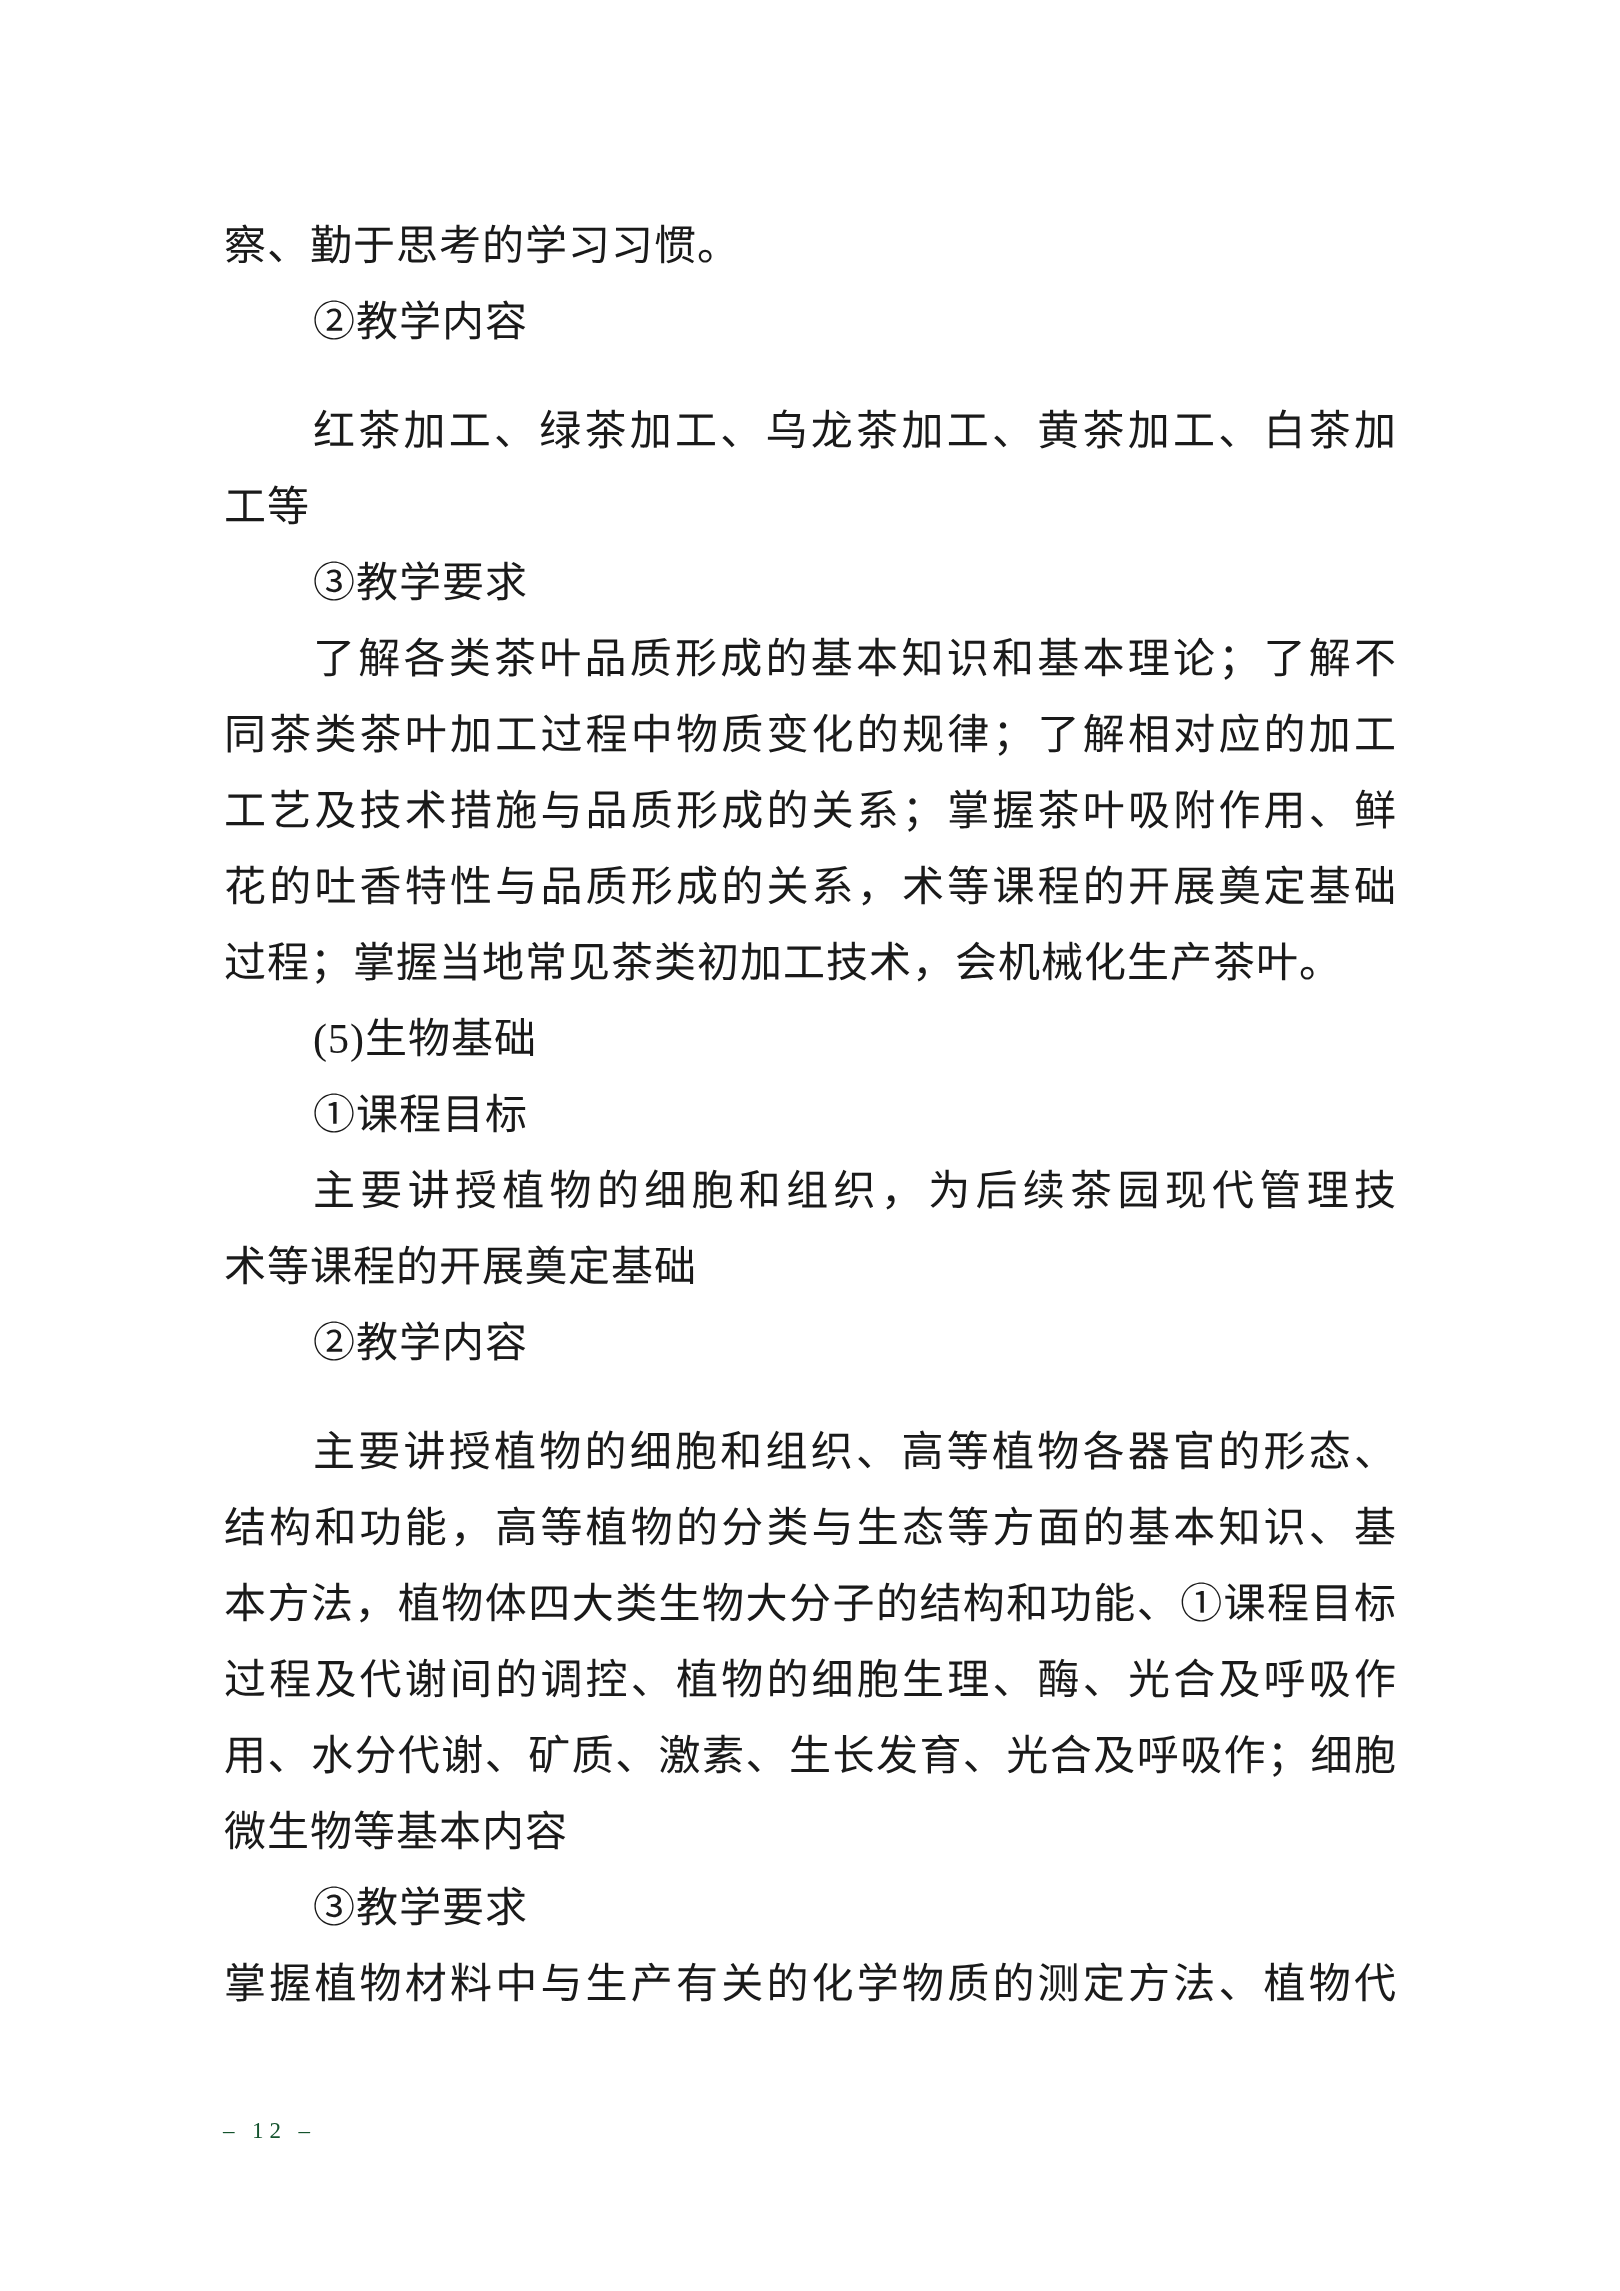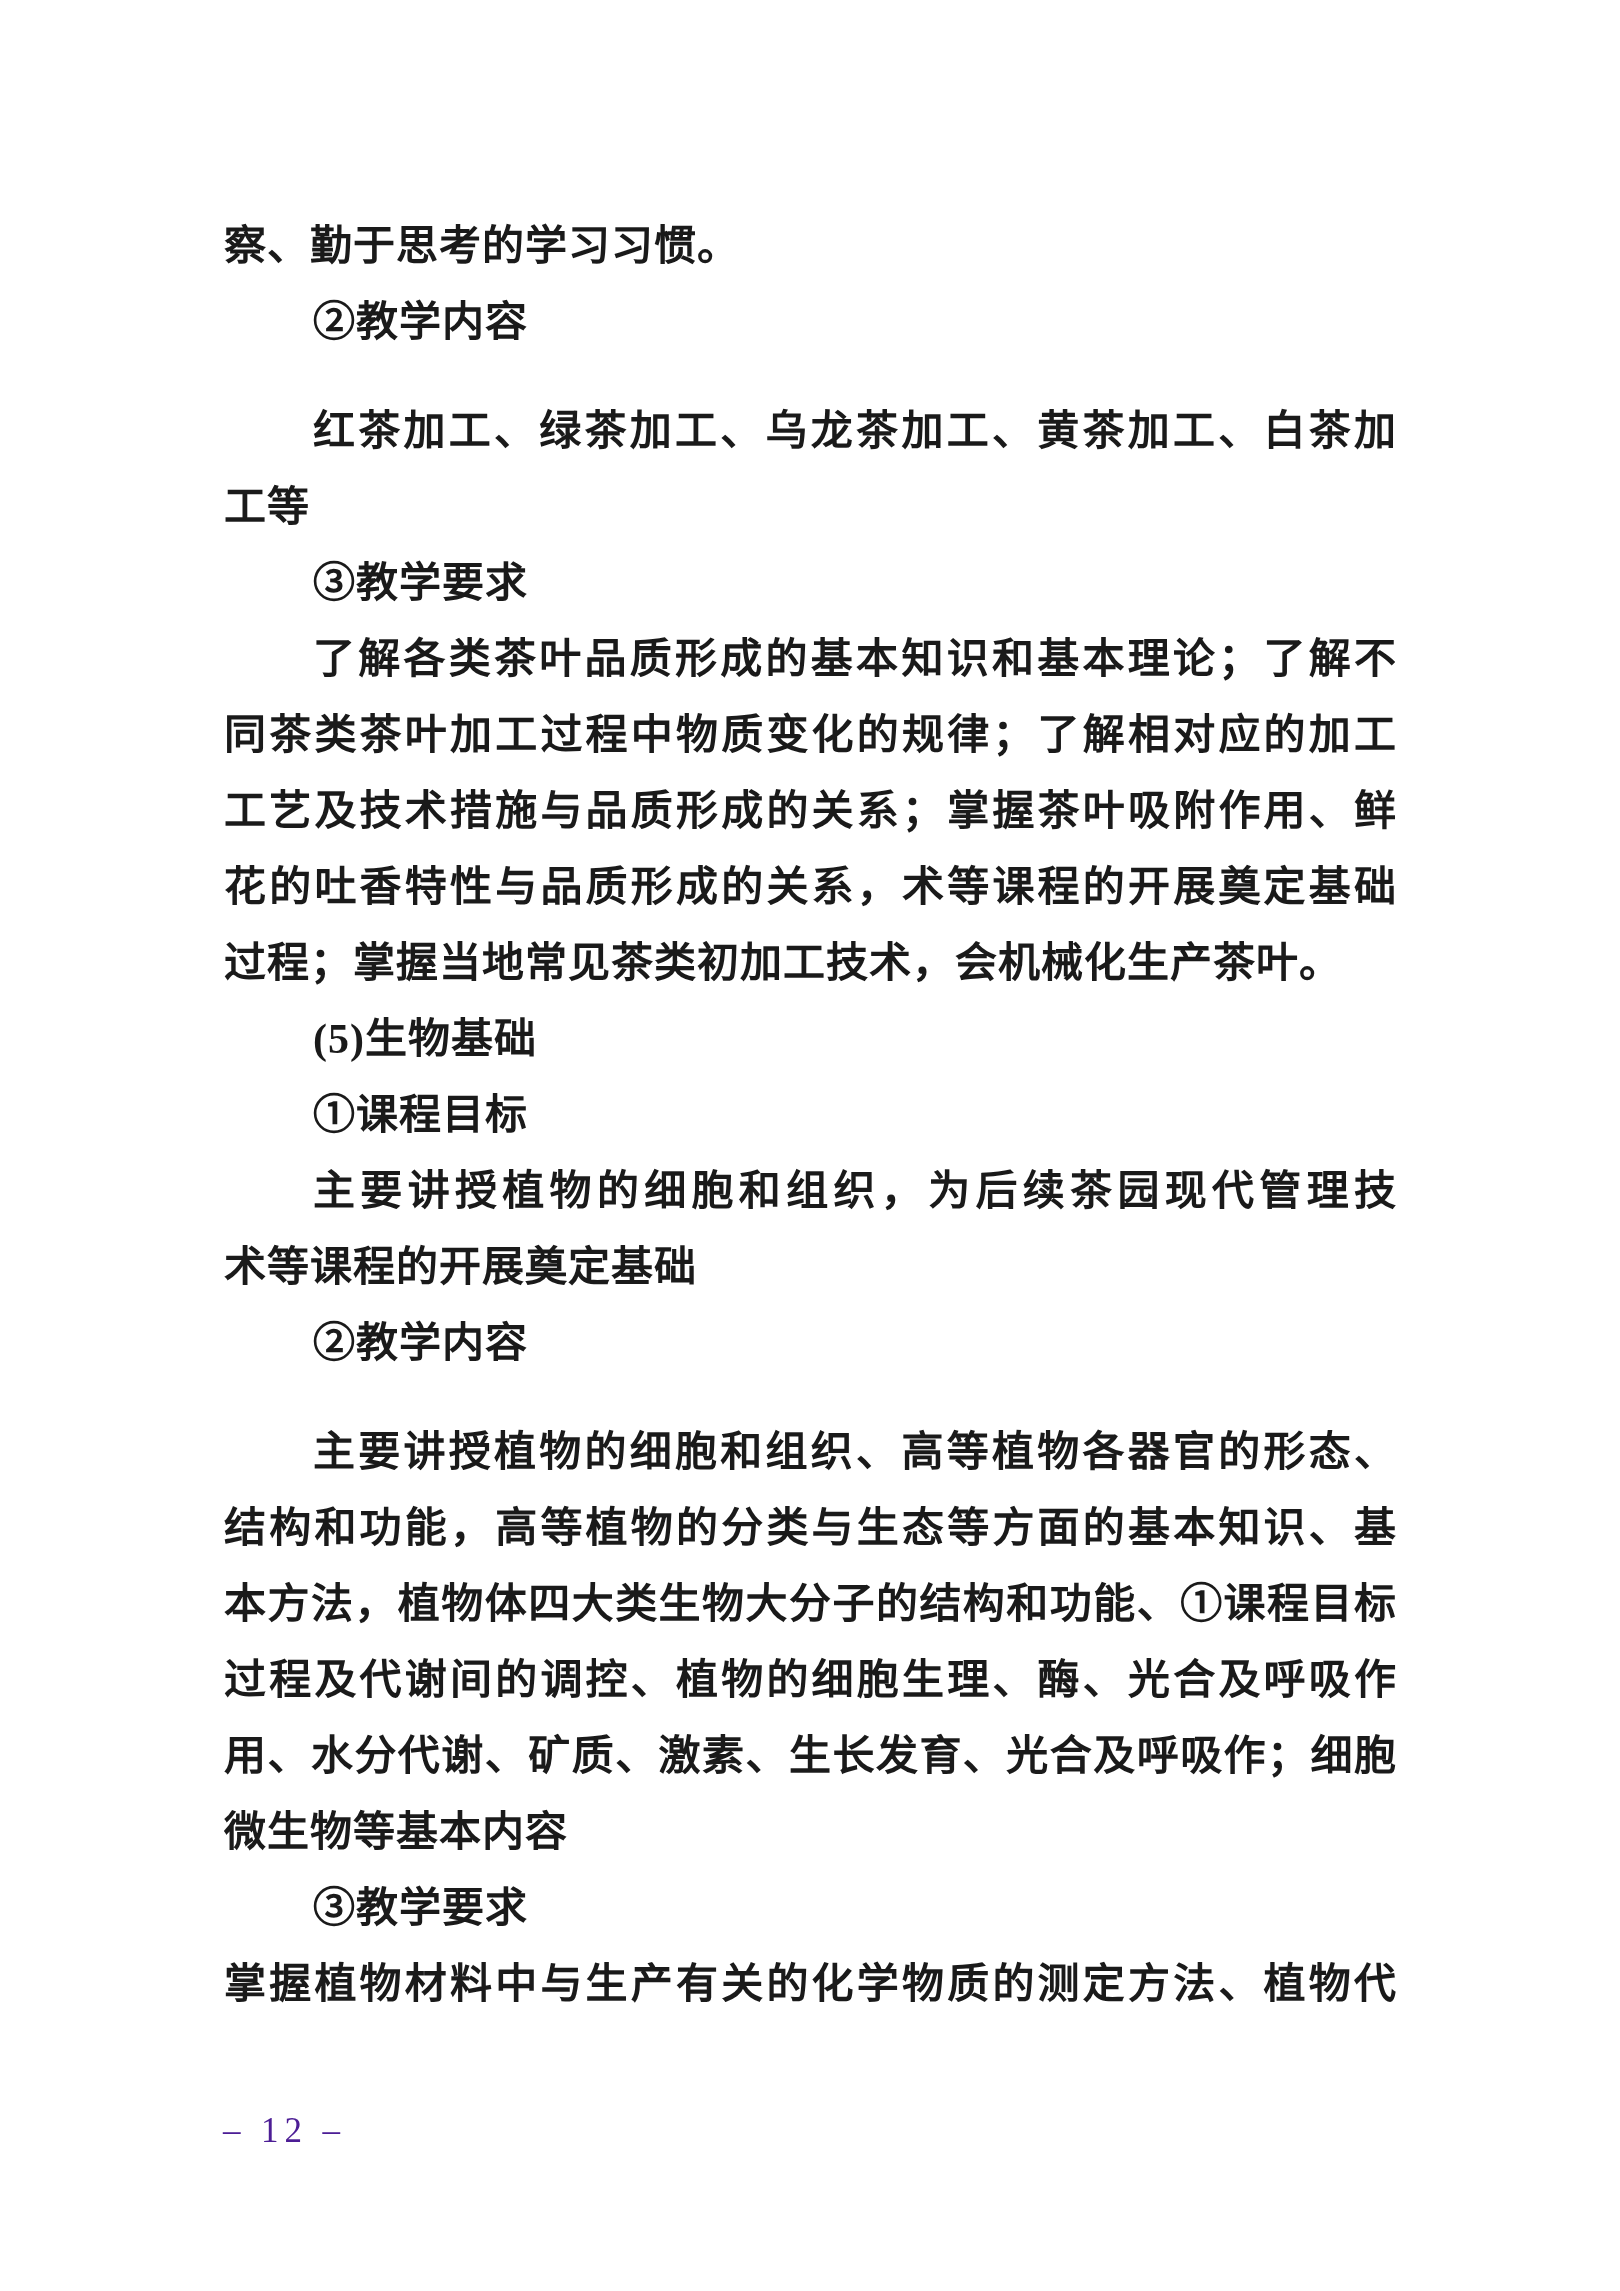--- a/index.html
+++ b/index.html
@@ -14,21 +14,20 @@
     background: #ffffff;
     color: #1a1a1a;
     font-family: "Liberation Serif", "DejaVu Serif", serif;
     overflow: hidden;
   }
   .text-block {
     position: absolute;
     left: 224px;
     top: 208px;
     width: 1173px;
-    font-weight: bold;
   }
   .line {
     font-size: 42px;
     line-height: 76px;
     letter-spacing: 1px;
     text-align: left;
   }
   .line.indent {
     text-indent: 89px;
   }
@@ -36,24 +35,24 @@
     text-align: justify;
     text-align-last: justify;
   }
   .line.gap {
     margin-top: 33px;
   }
   .page-number {
     position: absolute;
     left: 223px;
     top: 2107px;
-    font-size: 35px;
+    font-size: 23px;
     line-height: 47px;
     letter-spacing: 5.9px;
-    color: #4c1d95;
+    color: #14532d;
   }
 </style>
 </head>
 <body>
 
 <div class="page">
   <div class="text-block" id="text-block">
       <div class="line">察、勤于思考的学习习惯。</div>
       <div class="line indent">②教学内容</div>
       <div class="line indent fill gap">红茶加工、绿茶加工、乌龙茶加工、黄茶加工、白茶加</div>

